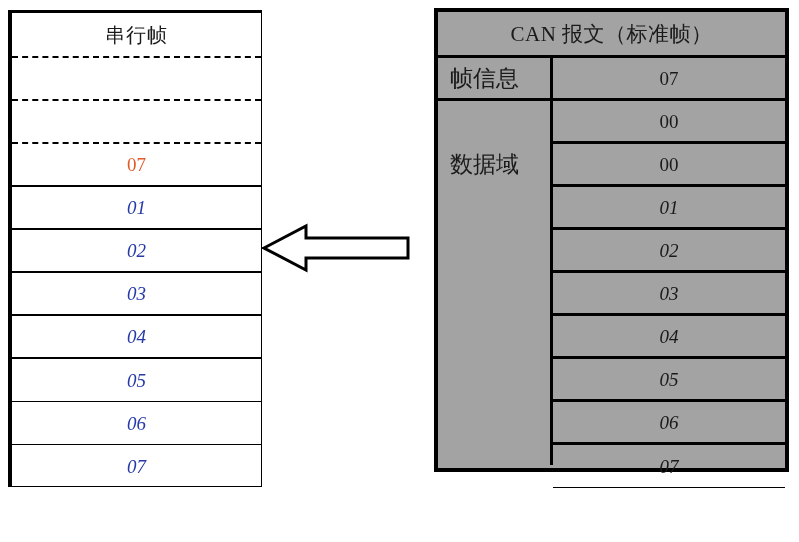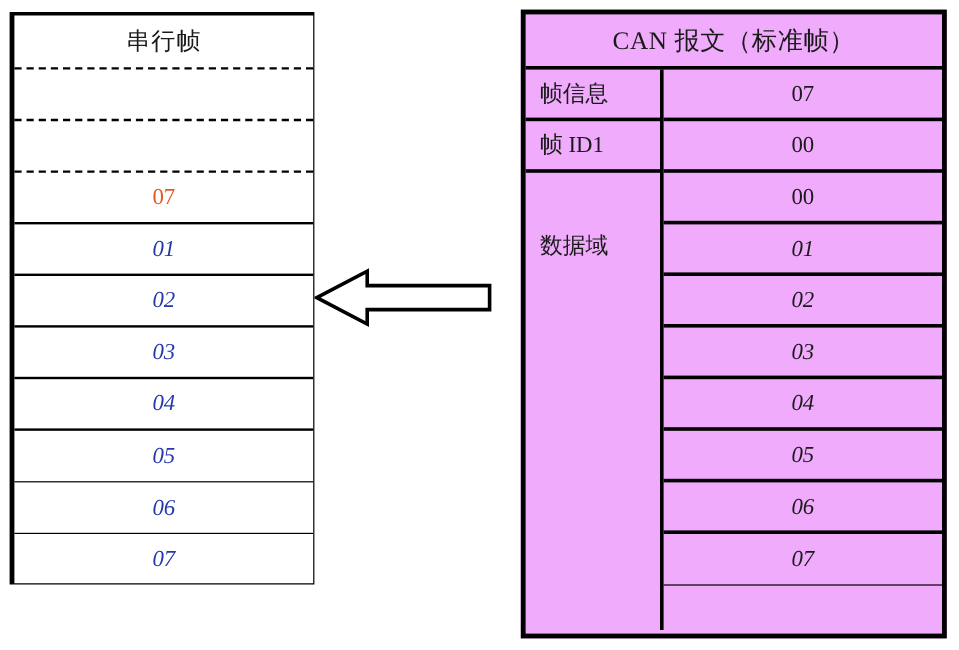--- a/index.html
+++ b/index.html
@@ -80,24 +80,24 @@
     height: 52px;
   }
   .arrow-wrap svg { display: block; }
 
   
   .can-table {
     position: absolute;
     left: 434px;
     top: 8px;
     width: 355px;
-    height: 524px;
+    height: 464px;
     box-sizing: border-box;
     border: 4px solid #000000;
-    background: #f0abfc;
+    background: #a3a3a3;
   }
   .can-header {
     box-sizing: border-box;
     height: 46px;
     width: 100%;
     display: flex;
     align-items: center;
     justify-content: center;
     font-size: 21px;
     color: #1a1a1a;
@@ -117,21 +117,21 @@
     flex: 0 0 115px;
   }
   .can-value-col {
     flex: 1 1 auto;
     box-sizing: border-box;
   }
   .can-cell {
     box-sizing: border-box;
     display: flex;
     align-items: center;
-    font-size: 19px;
+    font-size: 23px;
     color: #1a1a1a;
     height: 43px;
     line-height: 1;
   }
   .can-cell.lbl {
     padding-left: 12px;
     justify-content: flex-start;
   }
   .can-cell.val {
     justify-content: center;
@@ -181,21 +181,20 @@
   </div>
 
   <div class="can-table">
 
     <div class="can-header">CAN 报文（标准帧）</div>
 
     <div class="can-body">
 
       <div class="can-label-col">
         <div class="can-cell lbl bsolid">帧信息</div>
-        <div class="can-cell lbl bsolid">帧 ID1</div>
         <div class="can-cell lbl tall nob">数据域</div>
       </div>
 
       <div class="can-value-col">
         <div class="can-cell val bsolid val-orange">07</div>
         <div class="can-cell val bsolid val-orange">00</div>
         <div class="can-cell val bsolid val-orange">00</div>
 
         <div class="can-cell val bsolid val-blue">01</div>
         <div class="can-cell val bsolid val-blue">02</div>

